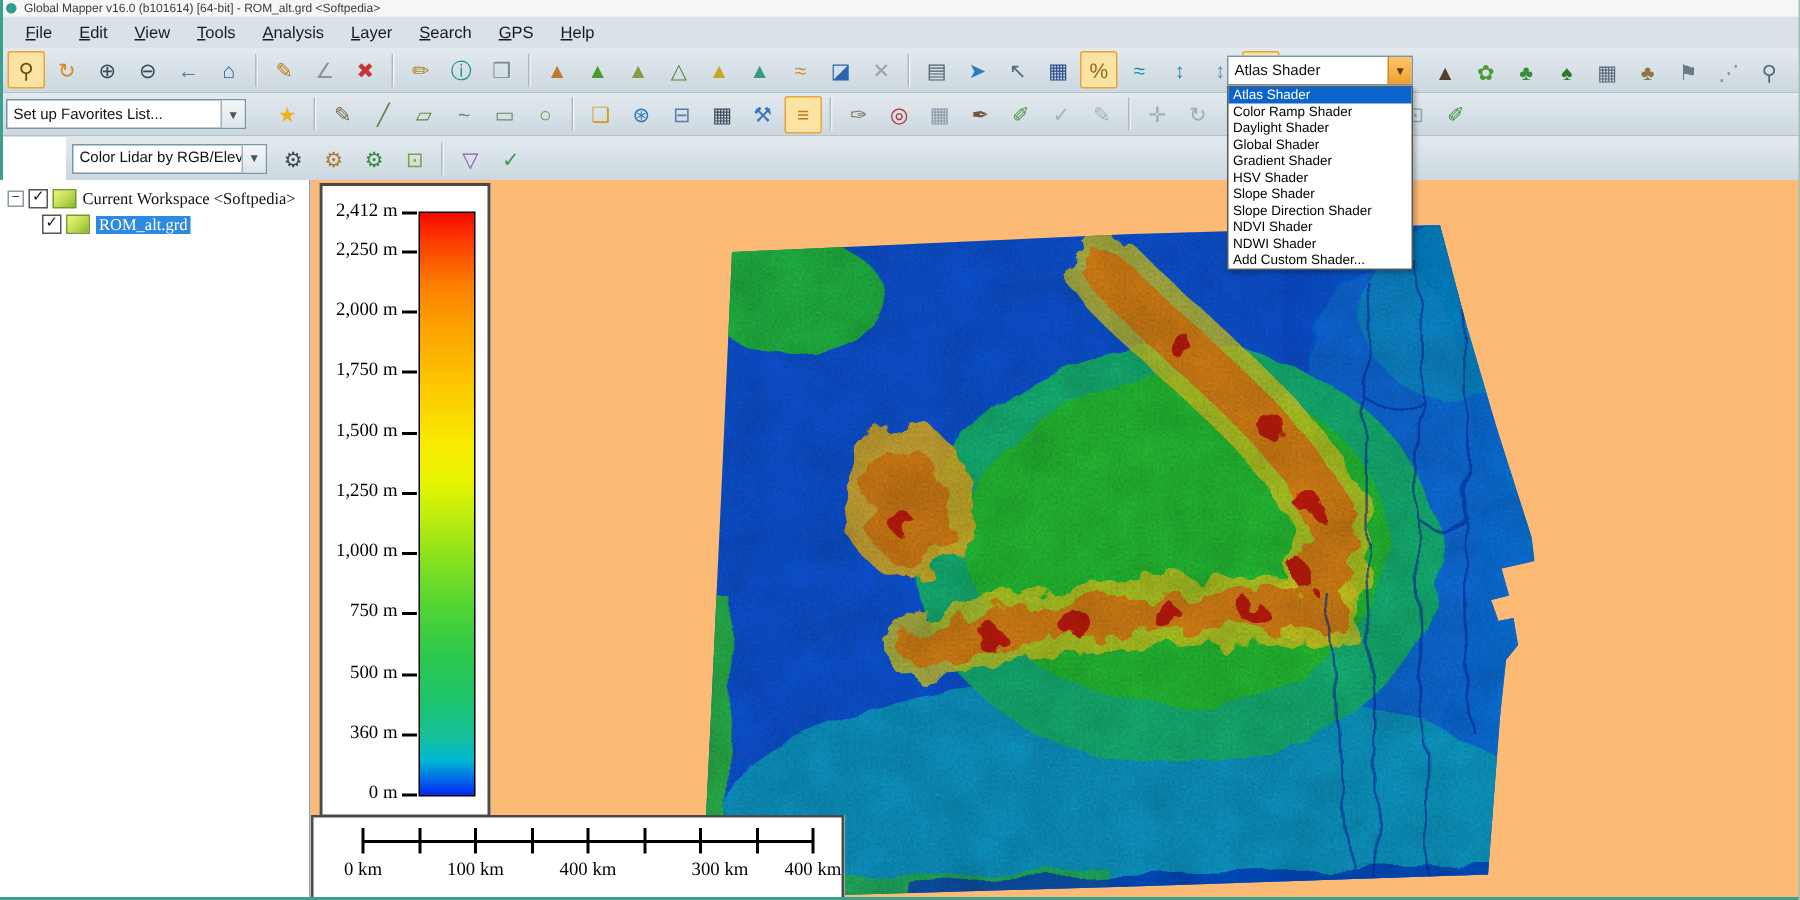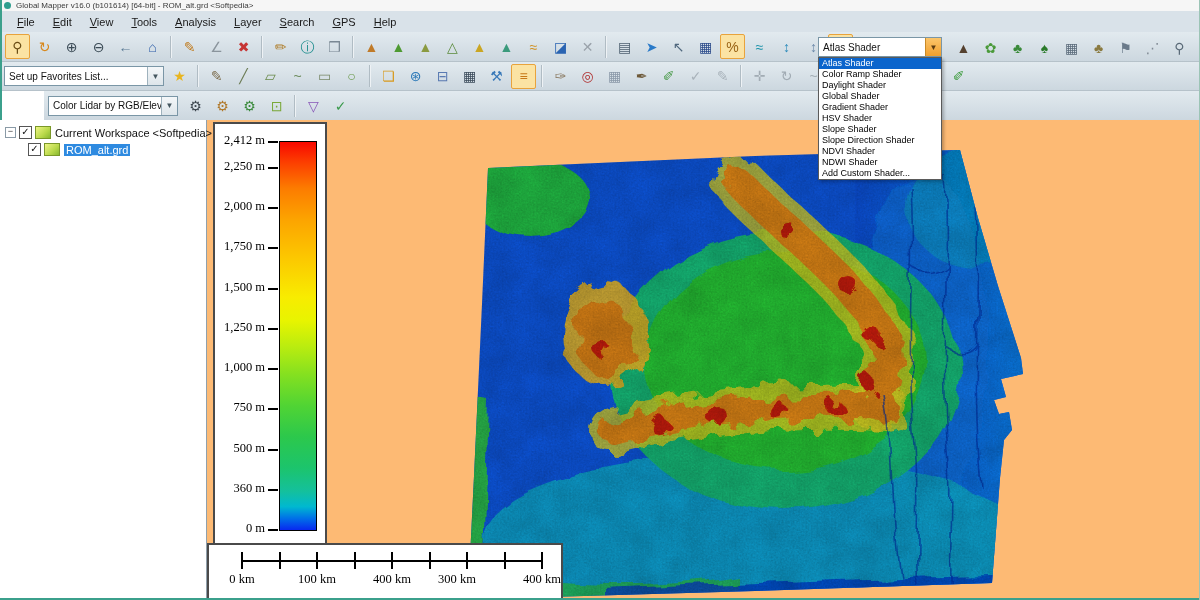--- a/index.html
+++ b/index.html
@@ -25,38 +25,38 @@
   .tsep{width:0;height:22px;border-left:1px solid #b0bcc4;border-right:1px solid #eef2f5;margin:0 4px;flex:none;}
   .combo{display:flex;height:18px;background:#fff;border:1px solid #7a96a6;font-size:10px;
     align-items:center;flex:none;color:#111;}
   .combo-text{flex:1;padding:0 4px;white-space:nowrap;overflow:hidden;}
   .combo-arrow{width:15px;height:100%;background:linear-gradient(#f4f7f9,#dde5ea);
     border-left:1px solid #9fb2bd;display:flex;align-items:center;justify-content:center;
     font-size:8px;color:#44565f;flex:none;}
   .combo-arrow.open{background:linear-gradient(#fbc56a,#f09f2e);border-left:1px solid #c88a28;color:#5a3a10;}
   .shader-combo{position:absolute;left:818px;top:5px;width:122px;}
   .row1-right{position:absolute;left:950px;top:3px;display:flex;}
-  .fav-combo{width:158px;margin-right:2px;}
+  .fav-combo{width:158px;margin-right:14px;}
   .lidar-combo{width:128px;margin-right:4px;}
   
   .panel{position:absolute;left:0;top:120px;width:206px;bottom:0;background:#fff;
     border-right:1px solid #90a0ac;z-index:2;}
   .panel-head{height:17px;background:linear-gradient(#fbfcfd,#dfe6ec);border-bottom:1px solid #b2bec8;
     font-size:10px;color:#333;display:flex;align-items:center;padding:0 5px;}
   .panel-title{flex:1;}
   .panel-close{width:12px;text-align:center;color:#555;font-size:11px;cursor:default;}
   .tree{padding:4px 2px;font-size:11px;color:#111;}
   .trow{display:flex;align-items:center;height:17px;}
   .exp{width:9px;height:9px;border:1px solid #8a9aa6;background:#fff;font-size:9px;line-height:7px;
     text-align:center;color:#333;margin:0 3px;flex:none;}
   .cb{width:11px;height:11px;border:1px solid #555;background:#fff;font-size:10px;line-height:10px;
     text-align:center;color:#111;margin-right:3px;flex:none;}
   .licon{width:14px;height:11px;background:linear-gradient(135deg,#eef584 0%,#b8d84a 60%,#88b830 100%);
     border:1px solid #7a9828;margin-right:4px;flex:none;}
-  .tlabel{white-space:nowrap;}
+  .tlabel{white-space:nowrap;font-family:Liberation Serif, serif;}
   .tlabel.sel{background:#2e8ae0;color:#fff;padding:0 2px;}
   .indent{margin-left:26px;}
   
   .maparea{position:absolute;left:207px;top:120px;right:0;bottom:0;background:#fdba74;overflow:hidden;}
   .mapcanvas{position:absolute;left:248px;top:26px;width:588px;height:460px;z-index:1;}
   .legendbox{position:absolute;left:6px;top:2px;width:110px;height:419px;background:#fff;
     border:2px solid #4a4a4a;z-index:3;}
   .lgbar{position:absolute;left:64px;top:17px;width:36px;height:388px;border:1px solid #000;
     background:linear-gradient(to bottom,
       #f80800 0%,#fc3c00 5%,#fc7c00 12%,#fca400 20%,#fcc800 30%,#f8ec00 40%,
@@ -273,21 +273,21 @@
         <span class="sctick" style="left: 75px;"></span>
         <span class="sctick" style="left: 112.5px;"></span>
         <span class="sctick" style="left: 150px;"></span>
         <span class="sctick" style="left: 187.5px;"></span>
         <span class="sctick" style="left: 225px;"></span>
         <span class="sctick" style="left: 262.5px;"></span>
         <span class="sctick" style="left: 300px;"></span>
         <span class="sclab" style="left: 0px;">0 km</span>
         <span class="sclab" style="left: 75px;">100 km</span>
         <span class="sclab" style="left: 150px;">400 km</span>
-        <span class="sclab" style="left: 215px;">300 km</span>
+        <span class="sclab" style="left: 238px;">300 km</span>
         <span class="sclab" style="left: 300px;">400 km</span>
       </div>
   </div>
 
   <div class="mapcanvas">
     <svg width="588" height="460" viewBox="0 0 588 460">
       <defs>
         <clipPath id="mapClip">
           <path d="M33,22 L300,10 L505,4 L523,72 L543,140 L566,212 L568,228
                    L546,233 L551,251 L539,254 L544,268 L554,266 L557,284 L549,294

